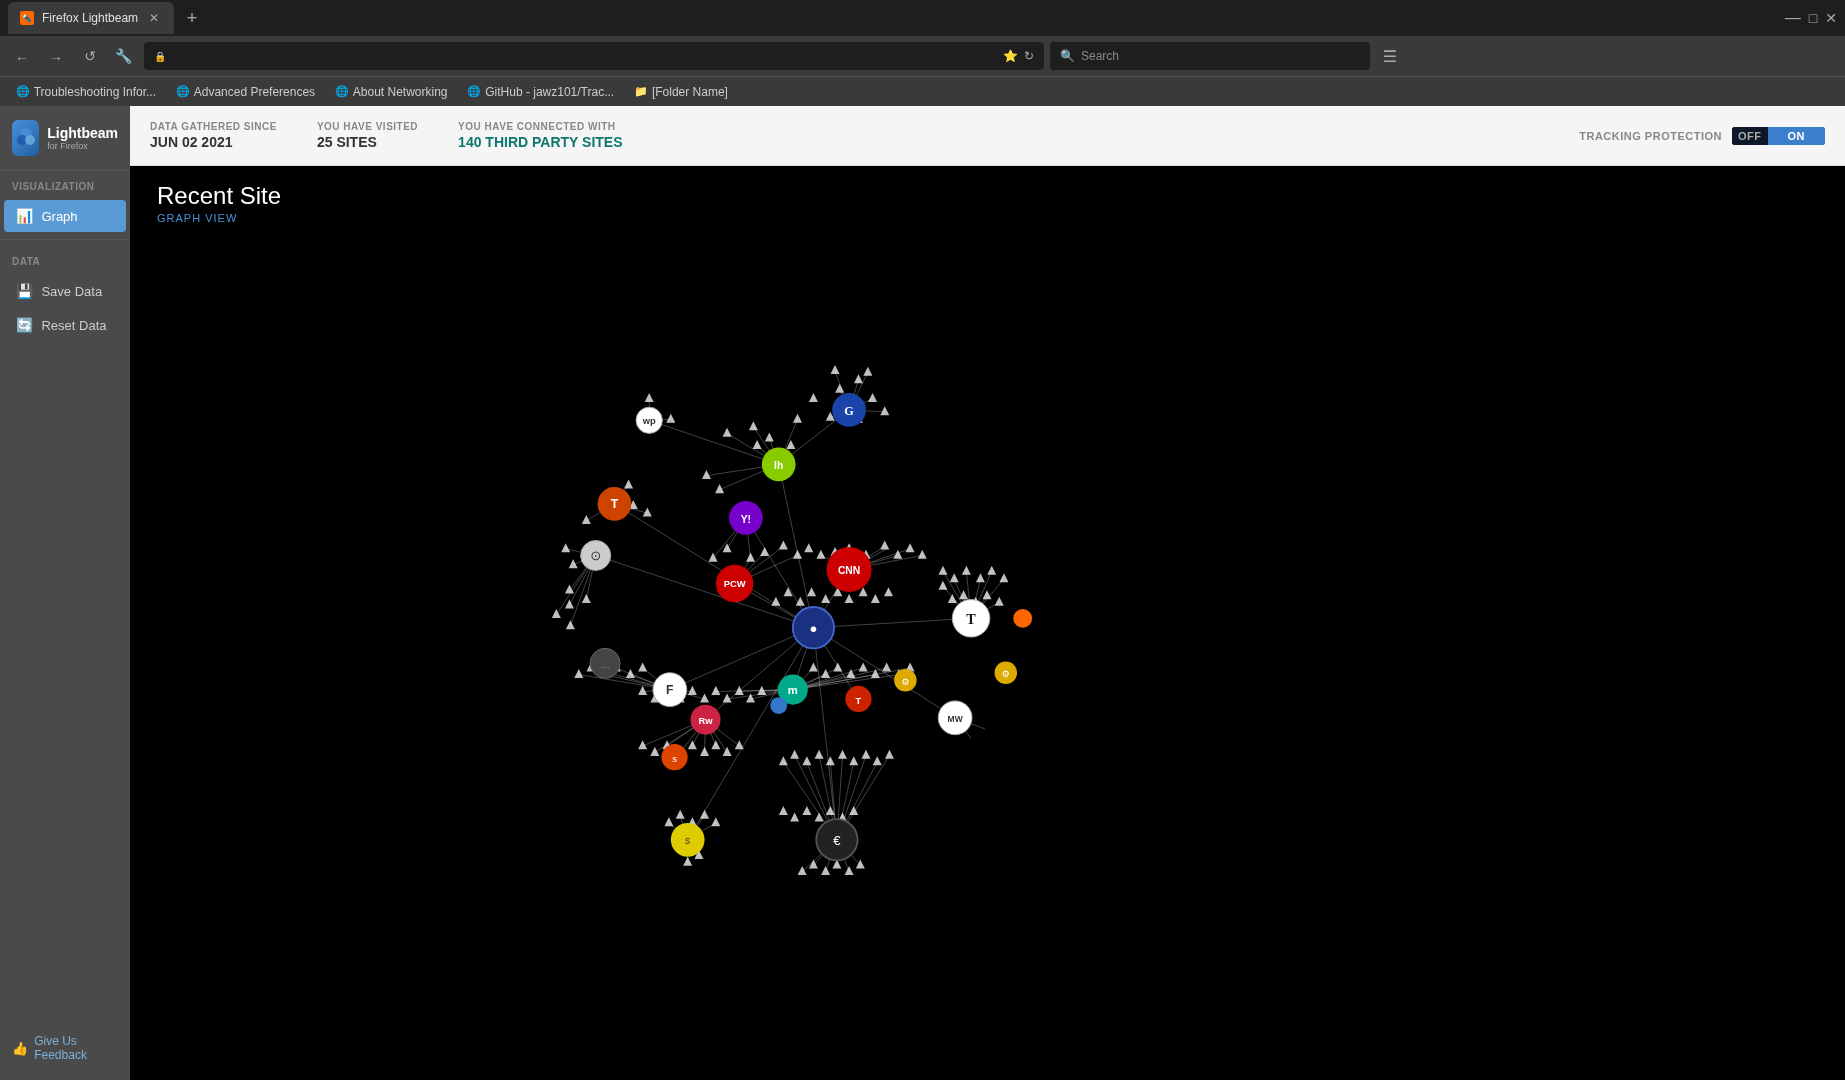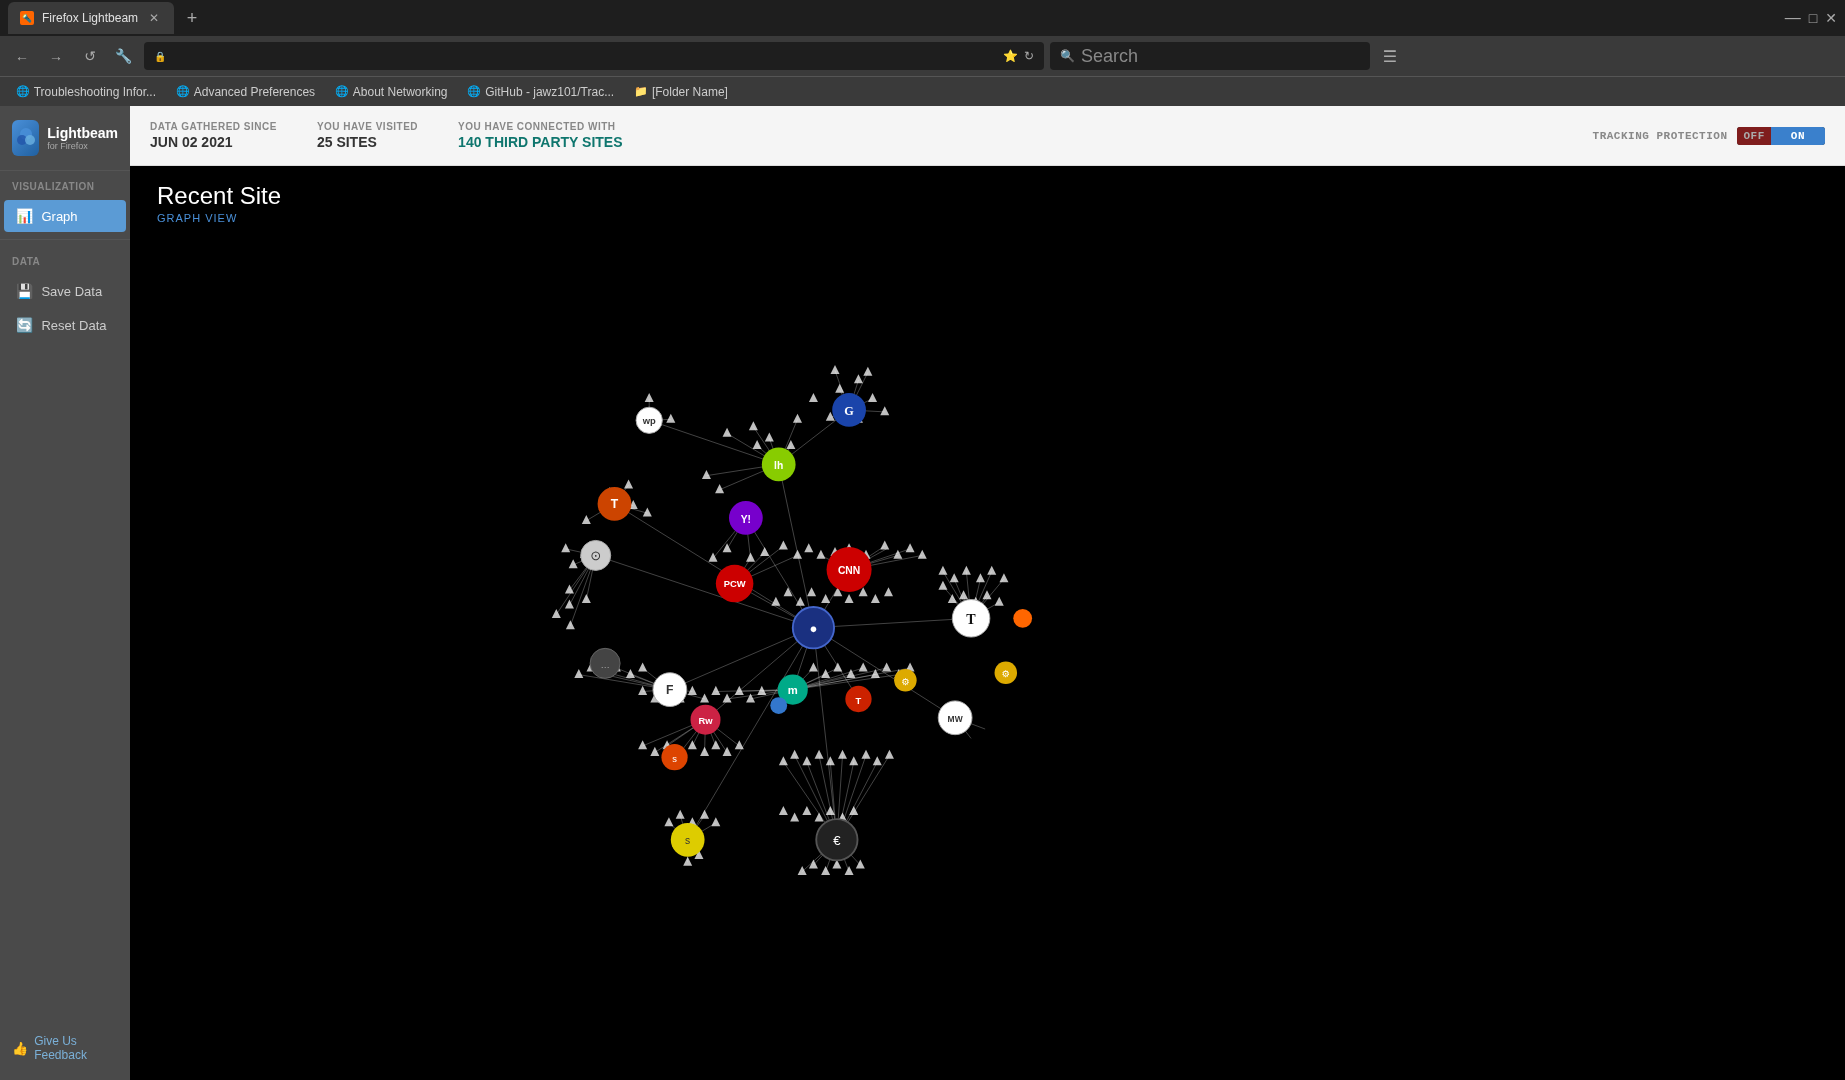--- a/index.html
+++ b/index.html
@@ -219,34 +219,33 @@
     .info-value.blue { color: #0f766e; }
     .tracking-protection {
       margin-left: auto;
       display: flex;
       align-items: center;
       gap: 10px;
       color: #888;
       font-size: 11px;
       font-weight: bold;
       letter-spacing: 0.5px;
-      font-family: Liberation Mono, monospace;
     }
     .toggle-switch {
       display: flex;
       align-items: center;
       background: #333;
       border-radius: 3px;
       overflow: hidden;
       font-size: 11px;
       font-weight: bold;
     }
     .toggle-off {
       padding: 3px 6px;
-      background: #7f1d1d;
+      background: #0f172a;
       color: #aaa;
     }
     .toggle-on {
       padding: 3px 20px;
       background: #3a80cc;
       color: white;
     }
 
     
     .graph-area {
@@ -306,21 +305,21 @@
     <div class="nav-btn">→</div>
     <div class="nav-btn">↺</div>
     <div class="nav-btn">🔧</div>
     <div class="address-bar">
       <span style="color:#aaa;font-size:10px;">🔒</span>
       <span style="color:#aaa;cursor:pointer;margin-left:auto;">⭐</span>
       <span style="color:#aaa;cursor:pointer;">↻</span>
     </div>
     <div class="search-bar">
       <span style="color:#888;font-size:12px;">🔍</span>
-      <span style="color:#888;font-size:18px;">Search</span>
+      <span style="color:#888;font-size:12px;">Search</span>
     </div>
     <div class="nav-btn" style="font-size:16px;">☰</div>
   </div>
 
   <div class="bookmarks-bar">
     <div class="bookmark-item">
       <span class="bookmark-icon">🌐</span>
       <span>Troubleshooting Infor...</span>
     </div>
     <div class="bookmark-item">

